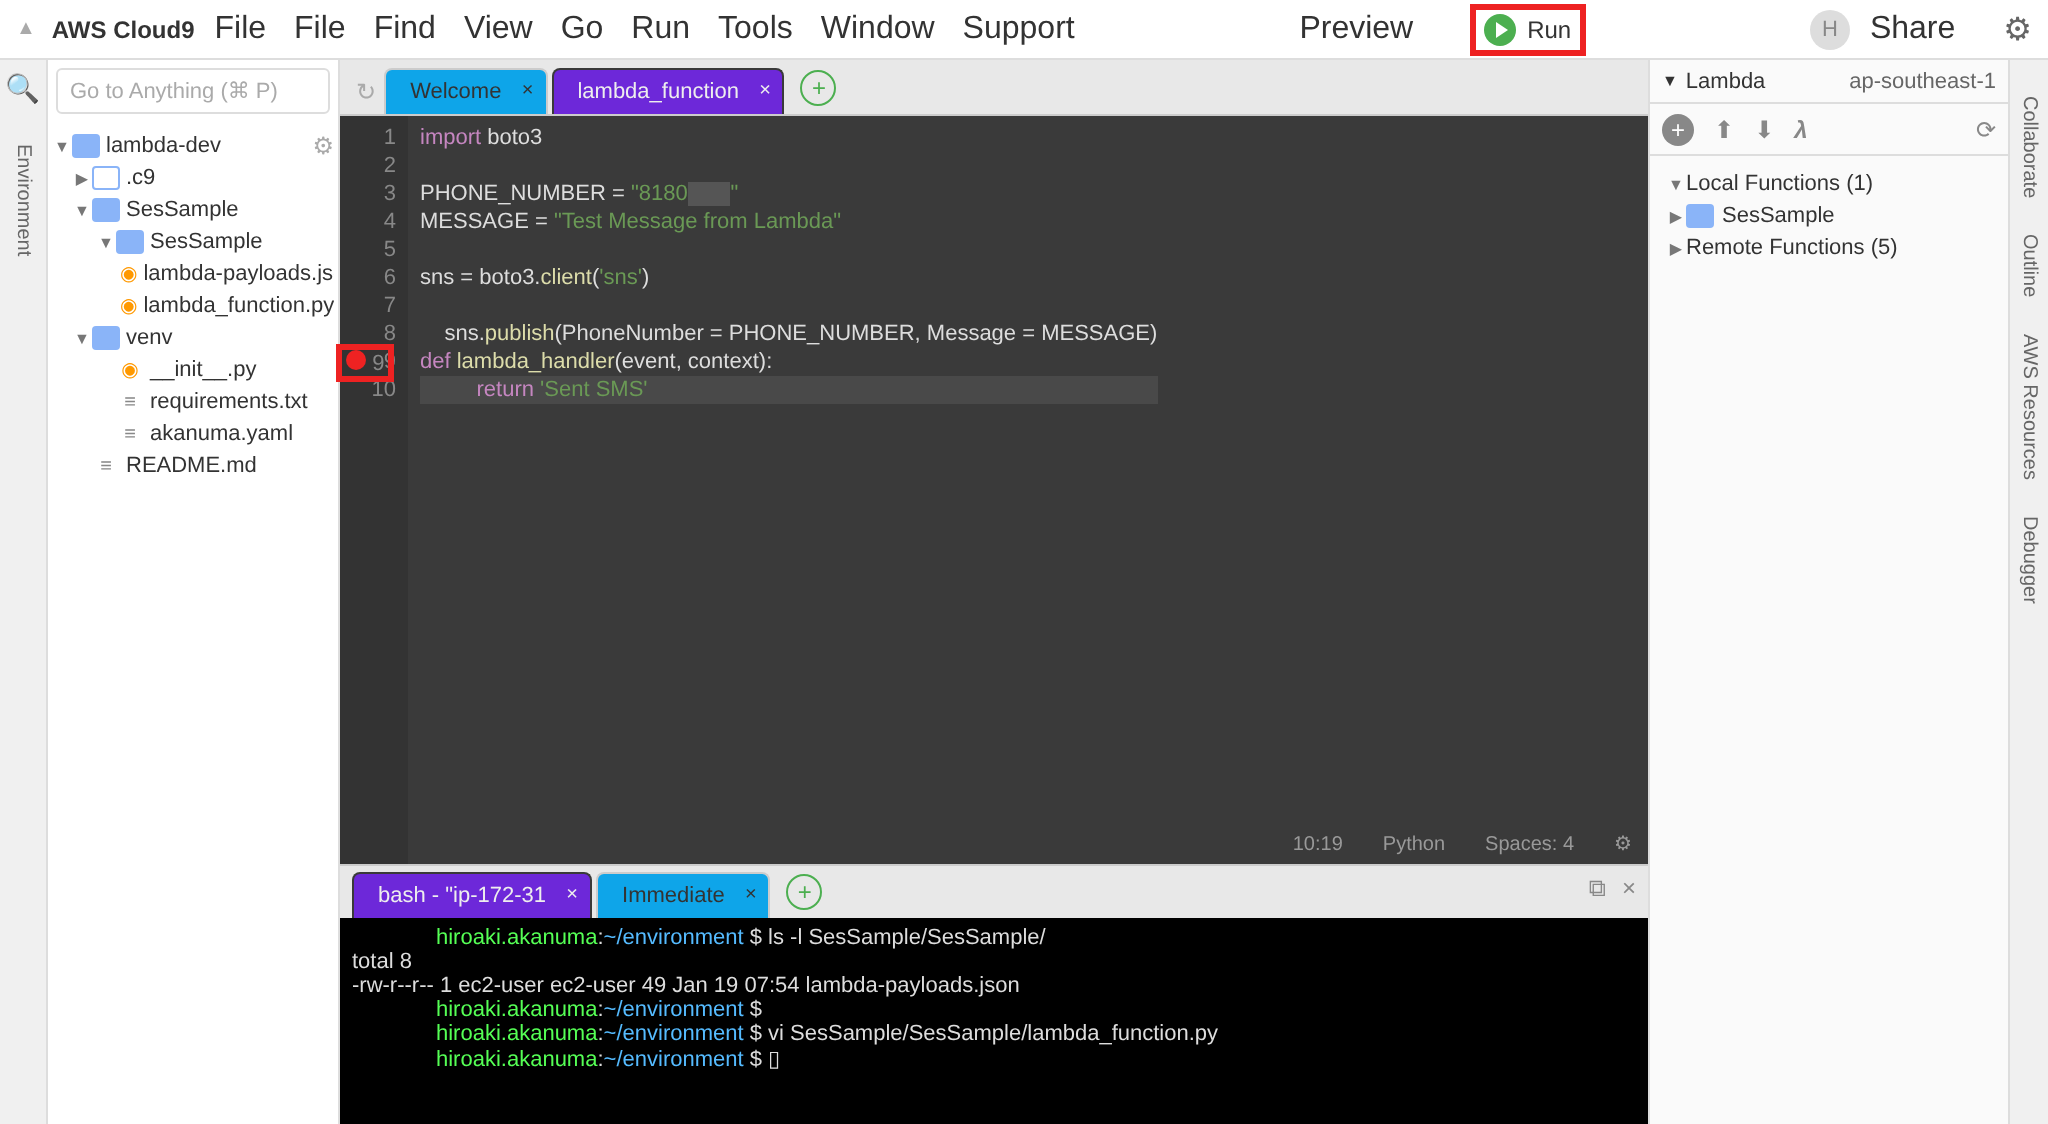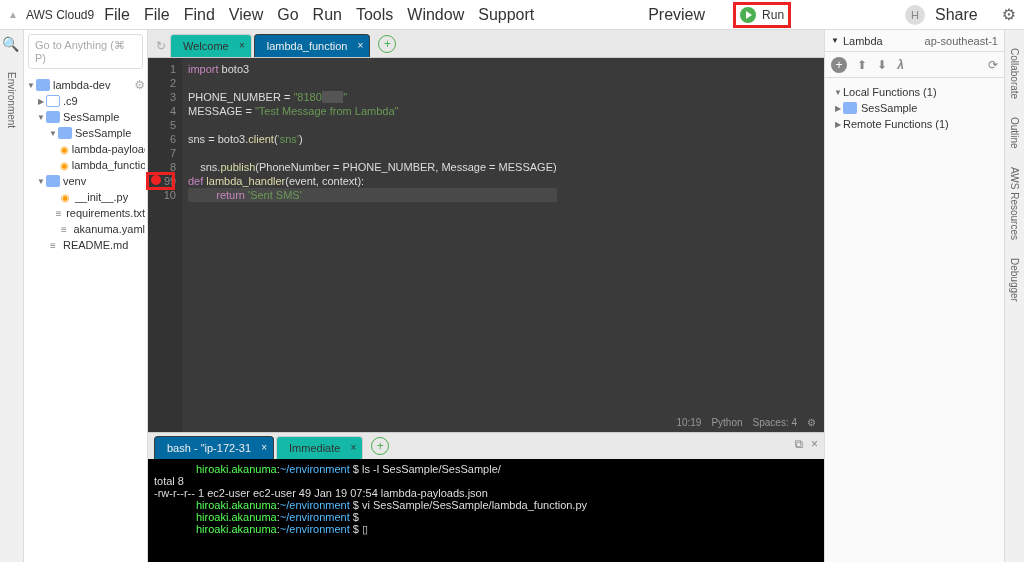--- a/index.html
+++ b/index.html
@@ -1,63 +1,63 @@
 <!DOCTYPE html>
 <html><head>
 <meta charset="utf-8">
 <style>
 * { margin:0; padding:0; box-sizing:border-box; font-family:-apple-system,BlinkMacSystemFont,"Segoe UI",sans-serif; }
 body { width:1024px; height:562px; overflow:hidden; background:#f9f9f9; color:#333; font-size:12px; }
 .topbar { height:30px; display:flex; align-items:center; padding:0 8px; background:#fff; border-bottom:1px solid #ddd; }
 .menu-tri { color:#aaa; margin-right:8px; font-size:10px; }
-.brand { font-weight:normal; margin-right:10px; }
+.brand { font-weight:bold; margin-right:10px; }
 .menu-item { margin-right:14px; cursor:pointer; font-size:16px; }
 .topbar .spacer { flex:1; }
 .run-btn-wrap { border:3px solid #e22; padding:2px 4px; display:flex; align-items:center; margin-left:14px;}
 .run-circle { width:16px; height:16px; border-radius:50%; background:#4caf50; display:flex; align-items:center; justify-content:center; margin-right:6px;}
 .run-circle::after { content:""; border-left:6px solid #fff; border-top:4px solid transparent; border-bottom:4px solid transparent; margin-left:2px;}
 .avatar { width:20px;height:20px;border-radius:50%;background:#ddd;color:#888;display:flex;align-items:center;justify-content:center;font-size:11px;margin-right:10px;margin-left:14px;}
 .gear { font-size:16px; color:#666; margin-left:10px;}
 .body { display:flex; height:532px; }
 .left-rail { width:24px; background:#f0f0f0; border-right:1px solid #ddd; display:flex; flex-direction:column; align-items:center; padding-top:6px;}
 .vtab { writing-mode:vertical-rl; font-size:10px; color:#666; margin-top:20px; cursor:pointer;}
 .search-ic { font-size:14px; color:#888;}
 .right-rail { width:20px; background:#f0f0f0; border-left:1px solid #ddd; display:flex; flex-direction:column; align-items:center;}
 .right-rail .vtab{ margin-top:18px;}
-.fileexp { width:124px; border-right:1px solid #ddd; background:#fff; }
+.fileexp { width:146px; border-right:1px solid #ddd; background:#fff; }
 .goto { margin:4px; padding:4px 6px; border:1px solid #ddd; color:#aaa; font-size:11px; border-radius:3px;}
 .tree { padding:4px 2px; font-size:11px; }
 .tree-row { display:flex; align-items:center; padding:2px 0; cursor:pointer; white-space:nowrap; overflow:hidden;}
 .tw { width:10px; font-size:8px; color:#777; text-align:center;}
 .ficon { width:14px; height:12px; margin-right:3px; display:inline-flex; align-items:center; justify-content:center; font-size:10px;}
 .folder { background:#8ab4f8; border-radius:2px;}
 .folder-o { background:#fff; border:1px solid #8ab4f8; border-radius:2px;}
 .file { color:#888;}
 .py { color:#f90;}
 .ind1{padding-left:10px}.ind2{padding-left:22px}.ind3{padding-left:34px}
 .tree-gear{ position:absolute; right:2px; color:#aaa;font-size:12px;}
 .tree-head{position:relative;}
 .main { flex:1; display:flex; flex-direction:column; background:#fff; }
 .tabs { height:28px; display:flex; align-items:flex-end; background:#e8e8e8; border-bottom:1px solid #ccc; padding-left:6px;}
-.tab { padding:5px 22px 5px 12px; background:#14b8a6; border:1px solid #ccc; border-bottom:none; border-radius:4px 4px 0 0; margin-right:2px; font-size:11px; position:relative; cursor:pointer;}
-.tab.active { background:#0369a1; color:#eee; border-color:#3a3a3a;}
+.tab { padding:5px 22px 5px 12px; background:#0ea5e9; border:1px solid #ccc; border-bottom:none; border-radius:4px 4px 0 0; margin-right:2px; font-size:11px; position:relative; cursor:pointer;}
+.tab.active { background:#6d28d9; color:#eee; border-color:#3a3a3a;}
 .tab .x { position:absolute; right:6px; top:5px; font-size:10px; color:inherit;}
 .tab-add { width:18px;height:18px;border:1px solid #4caf50;color:#4caf50;border-radius:50%;display:flex;align-items:center;justify-content:center;font-size:12px;margin-left:6px;margin-bottom:4px;cursor:pointer;}
 .tabs .hist{ color:#aaa; margin:0 4px 4px 2px; font-size:12px;}
 .editor { flex:1; background:#3a3a3a; color:#ddd; font-family:Menlo,Consolas,monospace; font-size:11px; display:flex; position:relative;}
 .gutter { width:34px; background:#333; text-align:right; padding:4px 6px 0 0; color:#888; user-select:none;}
 .gutter div{ height:14px; line-height:14px;}
 .bp-wrap{ position:absolute; left:-2px; top:114px; border:3px solid #e22; padding:0 2px;}
 .bp-wrap .bp{ width:10px;height:10px;border-radius:50%;background:#e22;display:inline-block;}
 .code { padding:4px 0 0 6px; }
 .code div{ height:14px; line-height:14px; white-space:pre;}
 .kw{color:#c586c0;} .str{color:#6a9955;} .fn{color:#dcdcaa;}
 .cursor-line{ background:rgba(255,255,255,0.08);padding-left:16px;}
 .sel{ background:#555;}
-.statusbar{ position:absolute; bottom:4px; right:8px; color:#999; font-size:10px; display:flex; gap:10px; align-items:center;}
+.statusbar{ position:absolute; bottom:4px; right:8px; color:#999; font-size:10px; display:flex; gap:20px; align-items:center;}
 .term-area{ height:130px; border-top:1px solid #ccc; display:flex; flex-direction:column;}
 .term-tabs{ height:26px; background:#e8e8e8; display:flex; align-items:flex-end; padding-left:6px; position:relative;}
 .term-ctrl{ position:absolute; right:6px; top:4px; color:#888; font-size:12px; display:flex; gap:8px;}
 .terminal{ flex:1; background:#000; color:#ddd; font-family:Menlo,Consolas,monospace; font-size:11px; padding:4px 6px; overflow:hidden;}
 .prompt-u{color:#5f5;padding-left:42px;} .prompt-p{color:#5bf;}
 .lambda-panel{ width:180px; border-left:1px solid #ddd; background:#fafafa; display:flex; flex-direction:column;}
 .lp-head{ height:22px; border-bottom:1px solid #ddd; display:flex; align-items:center; padding:0 6px; font-size:11px;}
 .lp-head .reg{ margin-left:auto; color:#666;}
 .lp-tool{ height:26px; border-bottom:1px solid #ddd; display:flex; align-items:center; padding:0 6px; gap:10px; color:#888;}
 .lp-tool .plus{ width:16px;height:16px;border-radius:50%;background:#888;color:#fff;display:flex;align-items:center;justify-content:center;font-size:12px;}
@@ -201,22 +201,22 @@
         <span class="tab-add">+</span>
         <div class="term-ctrl">
           <span>⧉</span>
           <span>×</span>
         </div>
       </div>
       <div class="terminal" id="term">
           <div><span class="prompt-u">hiroaki.akanuma</span>:<span class="prompt-p">~/environment</span> $ ls -l SesSample/SesSample/</div>
           <div>total 8</div>
           <div>-rw-r--r-- 1 ec2-user ec2-user 49 Jan 19 07:54 lambda-payloads.json</div>
+          <div><span class="prompt-u">hiroaki.akanuma</span>:<span class="prompt-p">~/environment</span> $ </div>
           <div><span class="prompt-u">hiroaki.akanuma</span>:<span class="prompt-p">~/environment</span> $ vi SesSample/SesSample/lambda_function.py</div>
-          <div><span class="prompt-u">hiroaki.akanuma</span>:<span class="prompt-p">~/environment</span> $ </div>
           <div><span class="prompt-u">hiroaki.akanuma</span>:<span class="prompt-p">~/environment</span> $ ▯</div>
         </div>
     </div>
   </div>
 
   <div class="lambda-panel">
     <div class="lp-head">
       <span style="font-size:8px;margin-right:4px;">▼</span>
       <span>Lambda</span>
       <span class="reg">ap-southeast-1</span>
@@ -233,21 +233,21 @@
           <span class="tw">▼</span>
           <span>Local Functions (1)</span>
         </div>
       <div class="lp-row ind1">
           <span class="tw">▶</span>
           <span class="lp-ic"></span>
           <span>SesSample</span>
         </div>
       <div class="lp-row">
           <span class="tw">▶</span>
-          <span>Remote Functions (1)</span>
+          <span>Remote Functions (5)</span>
         </div>
     </div>
   </div>
 
   <div class="right-rail">
     <span class="vtab">Collaborate</span>
       <span class="vtab">Outline</span>
       <span class="vtab">AWS Resources</span>
       <span class="vtab">Debugger</span>
   </div>

